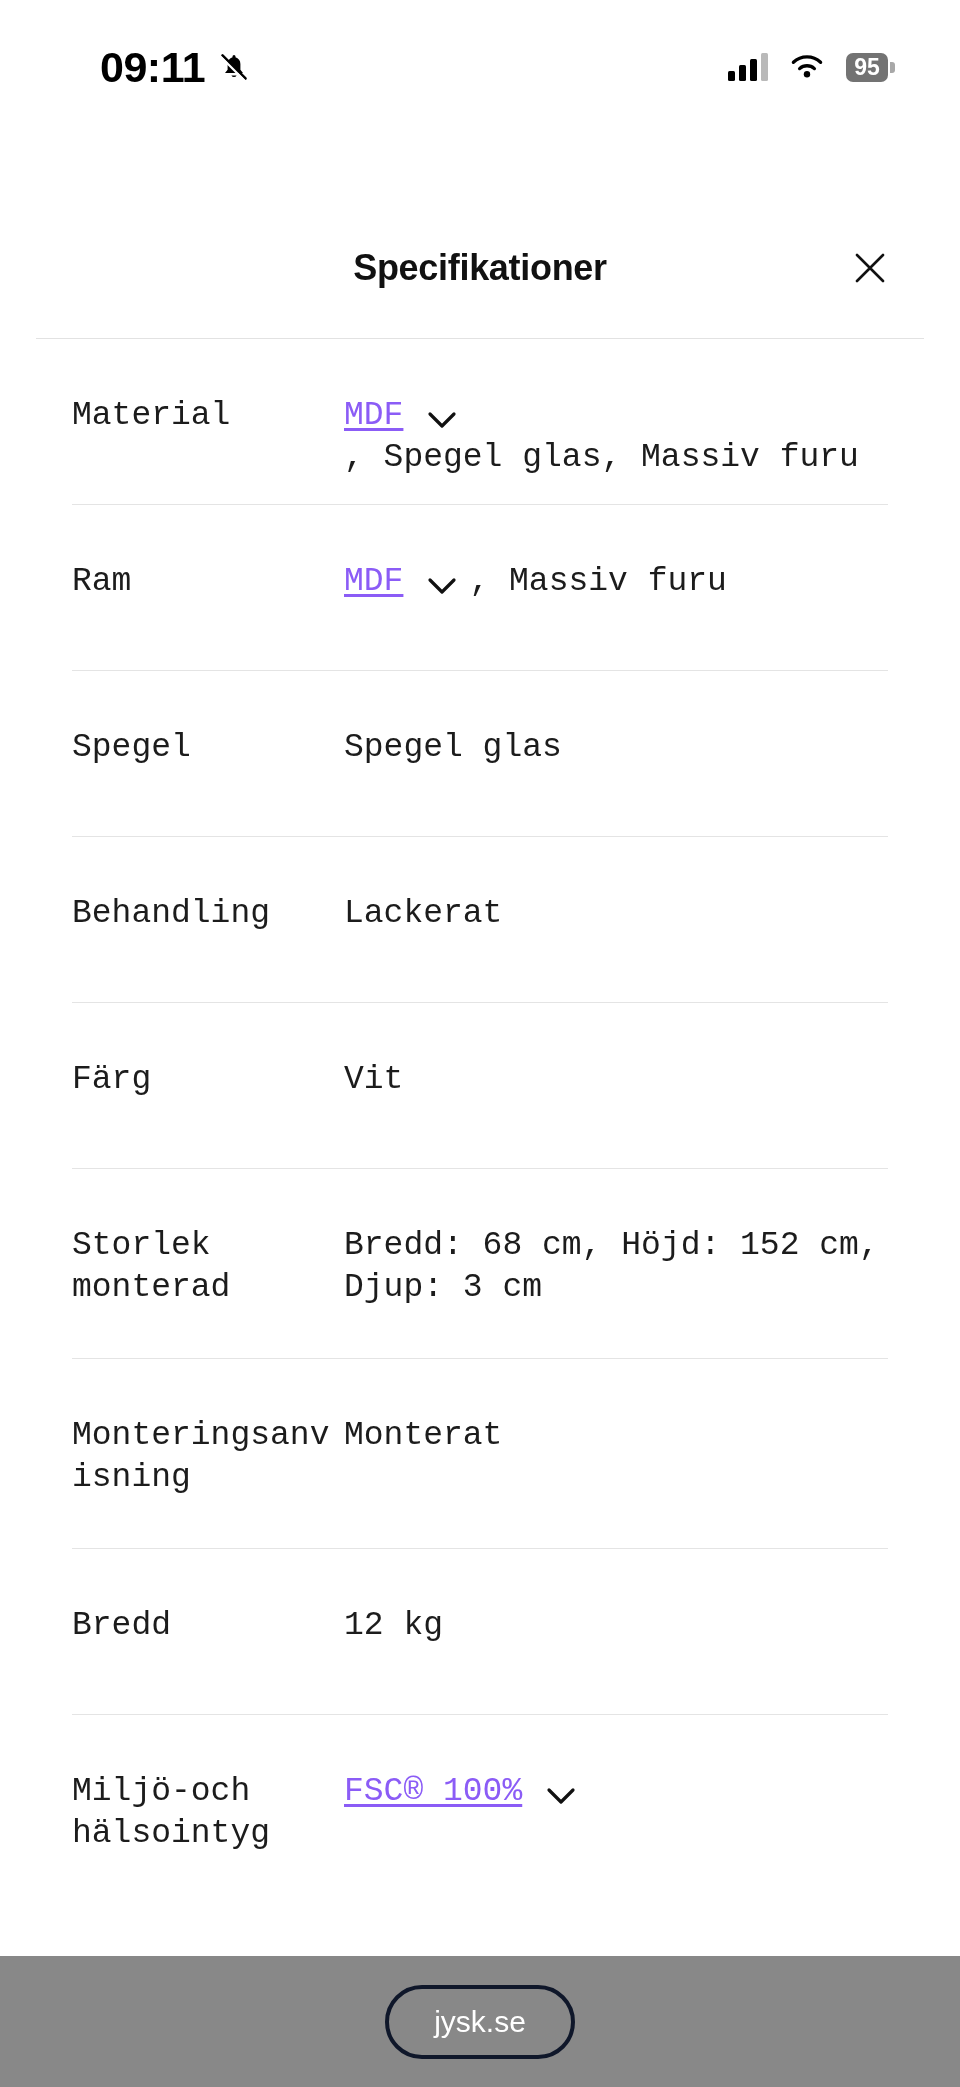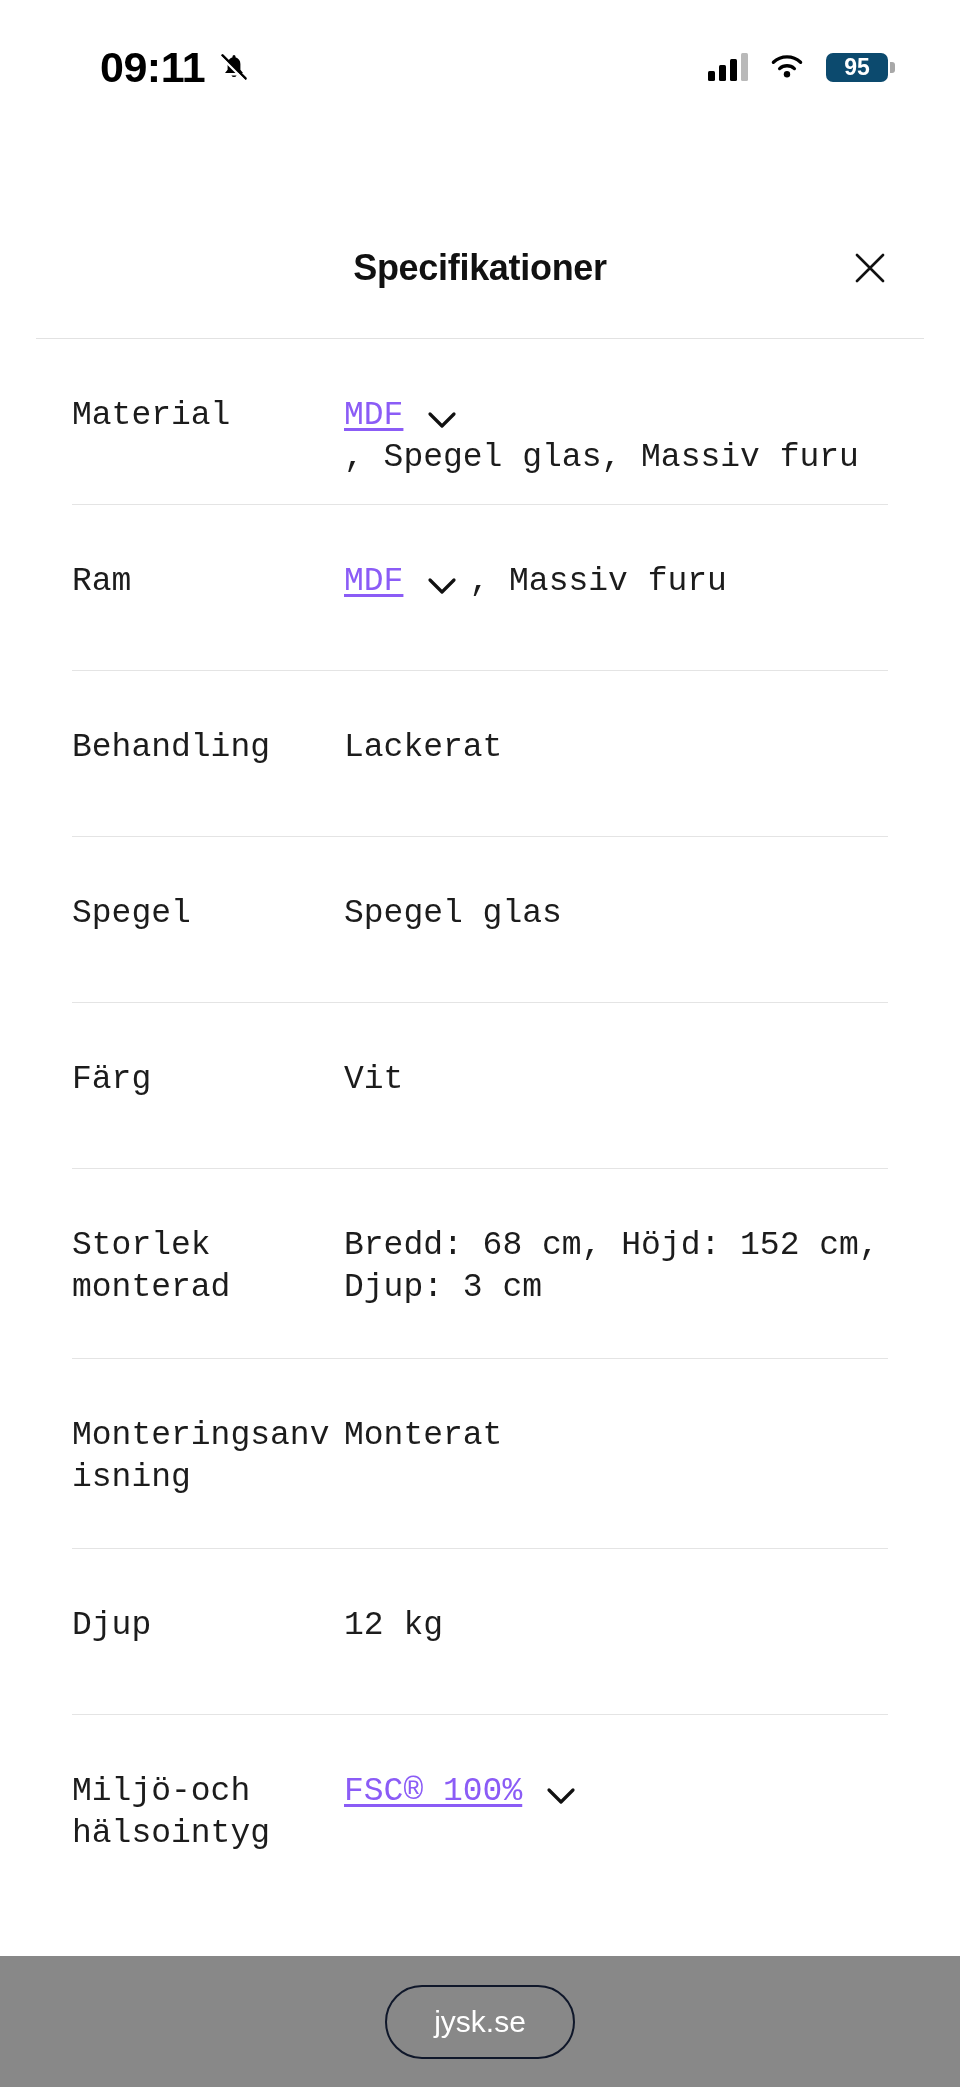--- a/index.html
+++ b/index.html
@@ -63,24 +63,24 @@
     background: #000;
     border-radius: 1.5px;
   }
   .signal i:nth-child(1) { height: 10px; }
   .signal i:nth-child(2) { height: 16px; }
   .signal i:nth-child(3) { height: 22px; }
   .signal i:nth-child(4) { height: 28px; background: #b9b9b9; }
   .wifi { width: 38px; height: 28px; }
   .battery {
     position: relative;
-    width: 62px;
+    width: 42px;
     height: 29px;
     border-radius: 7px;
-    background: #0c4a6e;
+    background: #737373;
     display: flex;
     align-items: center;
     justify-content: center;
   }
   .battery::after {
     content: "";
     position: absolute;
     right: -7px;
     top: 9px;
     width: 5px;
@@ -216,21 +216,21 @@
     left: 0; right: 0; bottom: 0;
     height: 131px;
     background: #888888;
     display: flex;
     align-items: center;
     justify-content: center;
   }
   .domain-pill {
     min-width: 190px;
     height: 74px;
-    border: 2px solid #0f172a;
+    border: 4px solid #0f172a;
     border-radius: 37px;
     color: #ffffff;
     font-size: 30px;
     display: flex;
     align-items: center;
     justify-content: center;
     padding: 0 36px;
     cursor: pointer;
     background: transparent;
   }
@@ -313,36 +313,36 @@
               </svg>
           </span>
           <span class="value-rest">, Massiv furu</span>
         </div>
       </div>
       <div class="divider"></div>
     </div>
 
     <div class="spec-row">
       <div class="row-inner">
+        <div class="spec-label">Spegel</div>
+        <div class="spec-value">Spegel glas</div>
+      </div>
+      <div class="divider"></div>
+    </div>
+
+    <div class="spec-row">
+      <div class="row-inner">
         <div class="spec-label">Behandling</div>
         <div class="spec-value">Lackerat</div>
       </div>
       <div class="divider"></div>
     </div>
 
     <div class="spec-row">
       <div class="row-inner">
-        <div class="spec-label">Spegel</div>
-        <div class="spec-value">Spegel glas</div>
-      </div>
-      <div class="divider"></div>
-    </div>
-
-    <div class="spec-row">
-      <div class="row-inner">
         <div class="spec-label">Färg</div>
         <div class="spec-value">Vit</div>
       </div>
       <div class="divider"></div>
     </div>
 
     <div class="spec-row tall">
       <div class="row-inner">
         <div class="spec-label">Storlek monterad</div>
         <div class="spec-value">Bredd: 68 cm, Höjd: 152 cm, Djup: 3 cm</div>
@@ -353,21 +353,21 @@
     <div class="spec-row tall">
       <div class="row-inner">
         <div class="spec-label">Monteringsanvisning</div>
         <div class="spec-value">Monterat</div>
       </div>
       <div class="divider"></div>
     </div>
 
     <div class="spec-row">
       <div class="row-inner">
-        <div class="spec-label">Djup</div>
+        <div class="spec-label">Bredd</div>
         <div class="spec-value">12 kg</div>
       </div>
       <div class="divider"></div>
     </div>
 
     <div class="spec-row tall">
       <div class="row-inner">
         <div class="spec-label">Miljö-och hälsointyg</div>
         <div class="spec-value">
           <span class="link">FSC® 100%</span>

